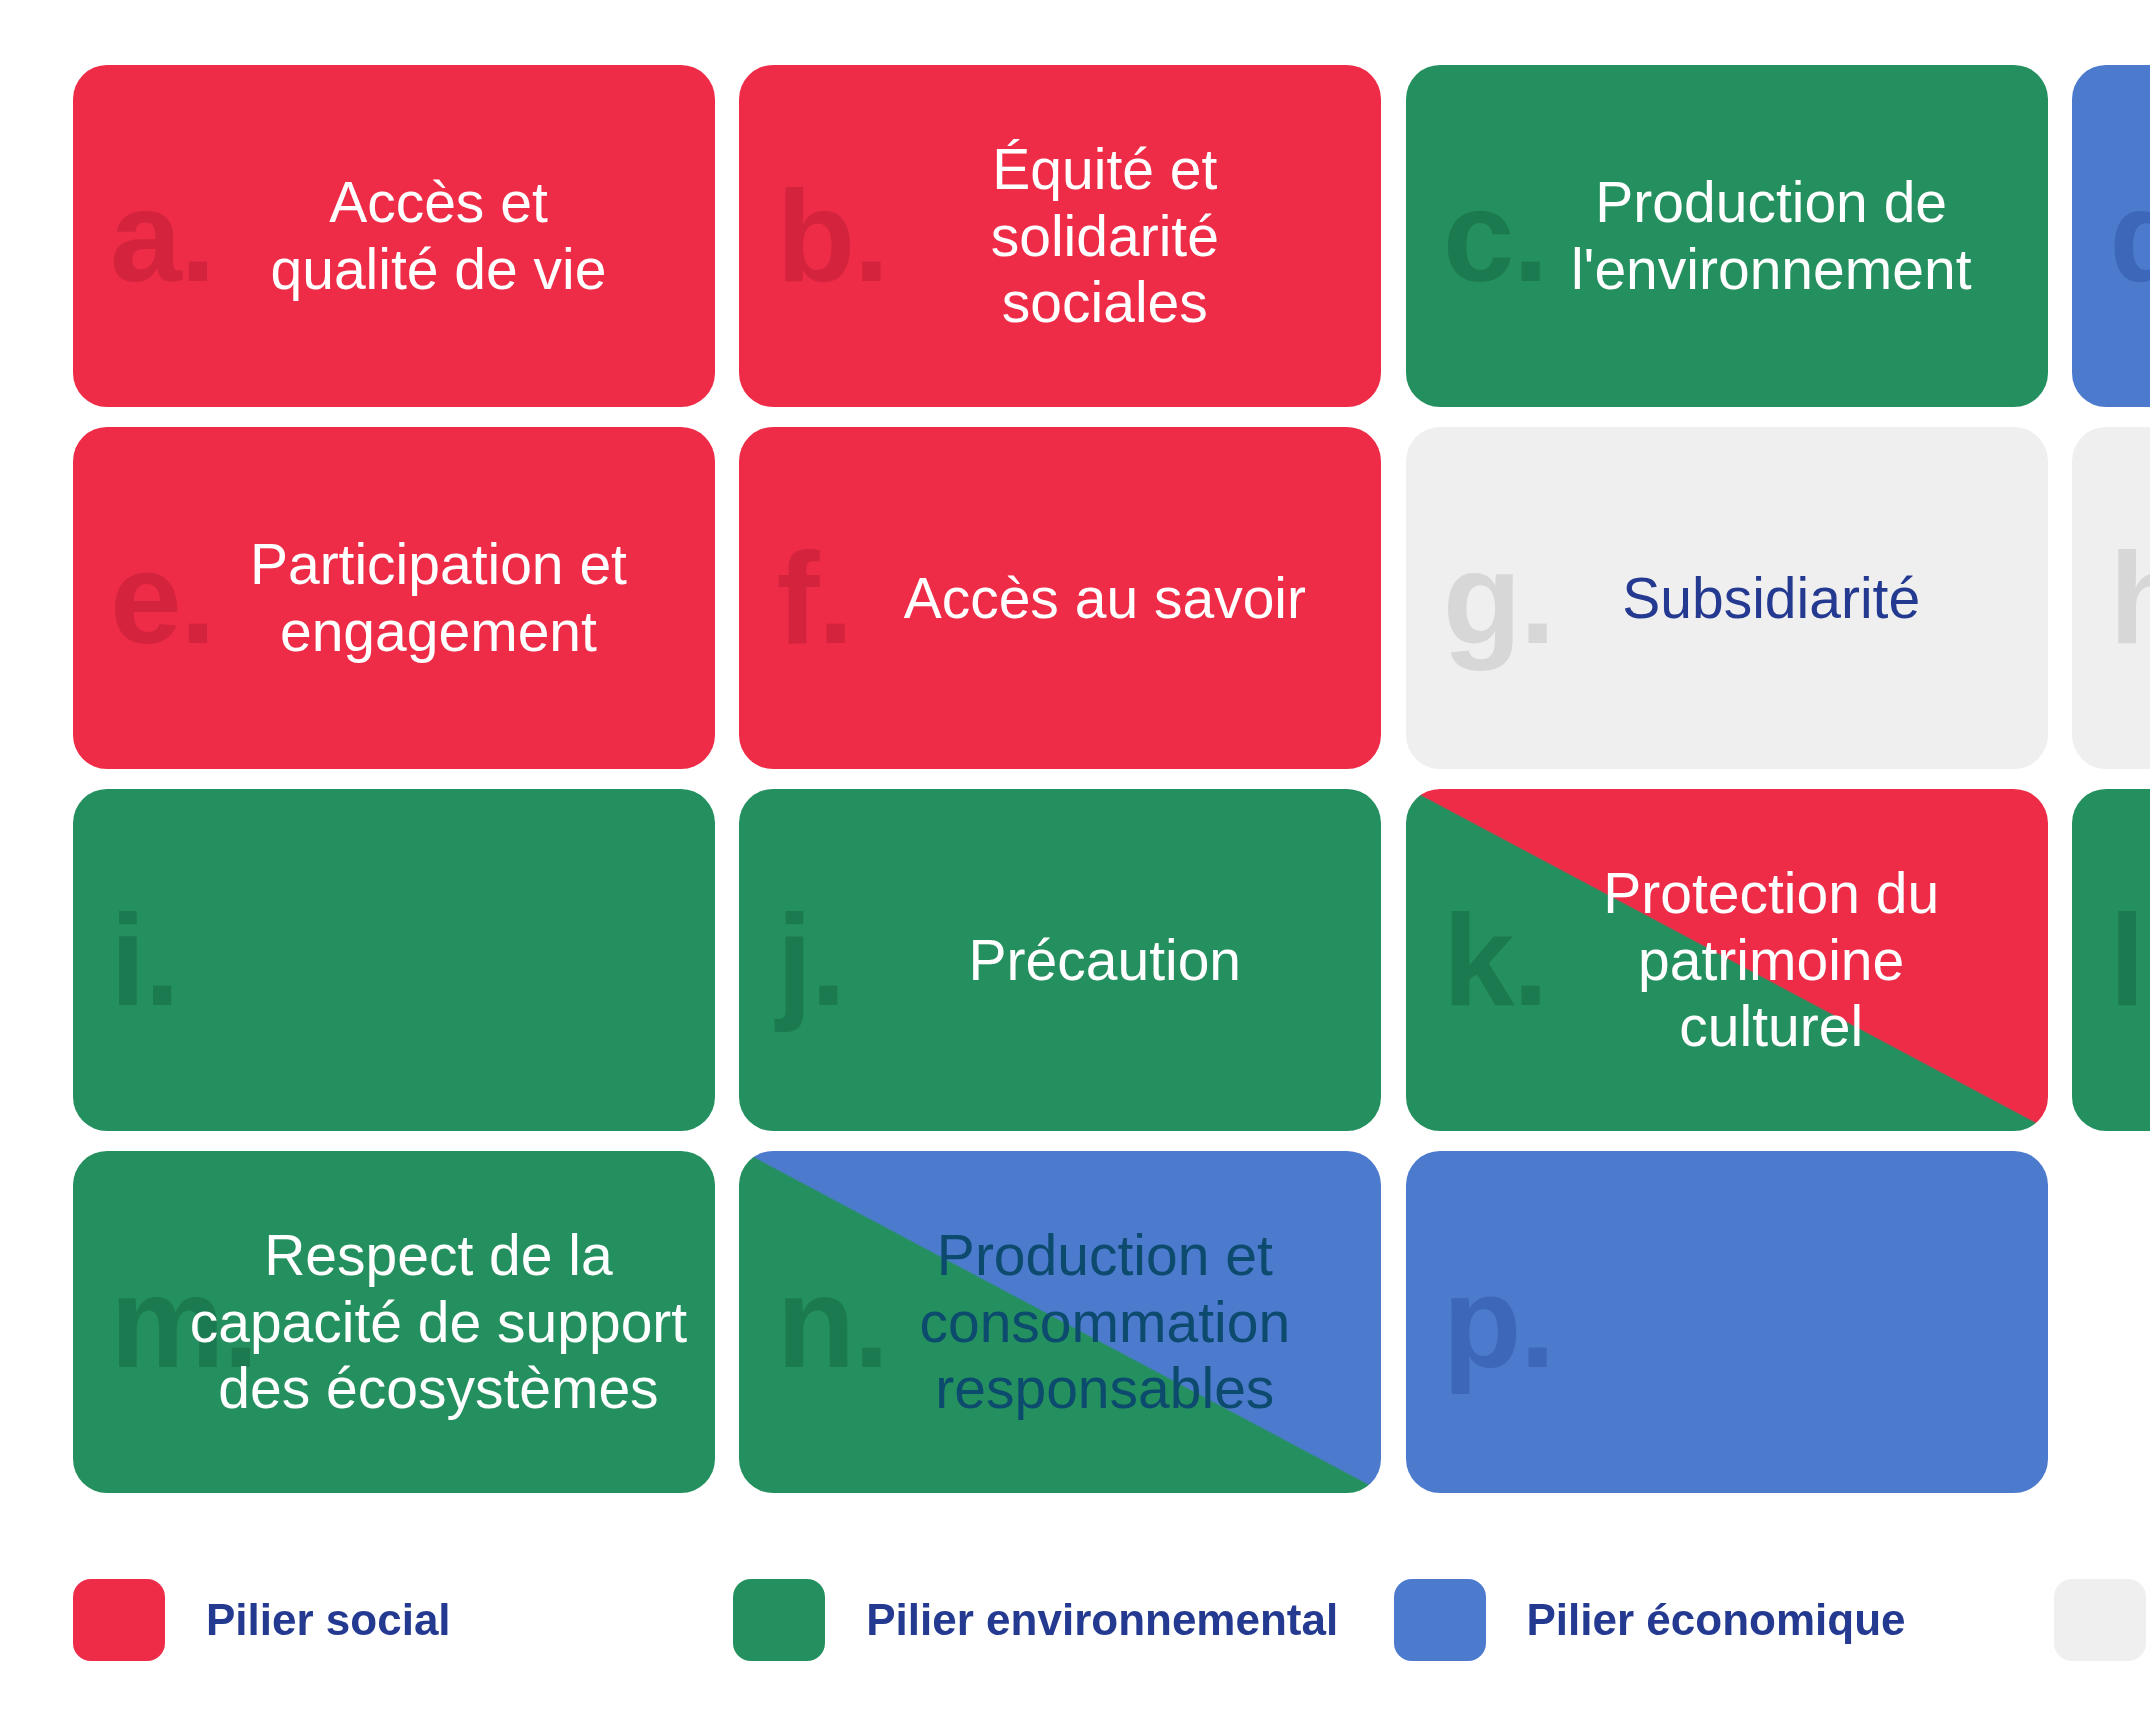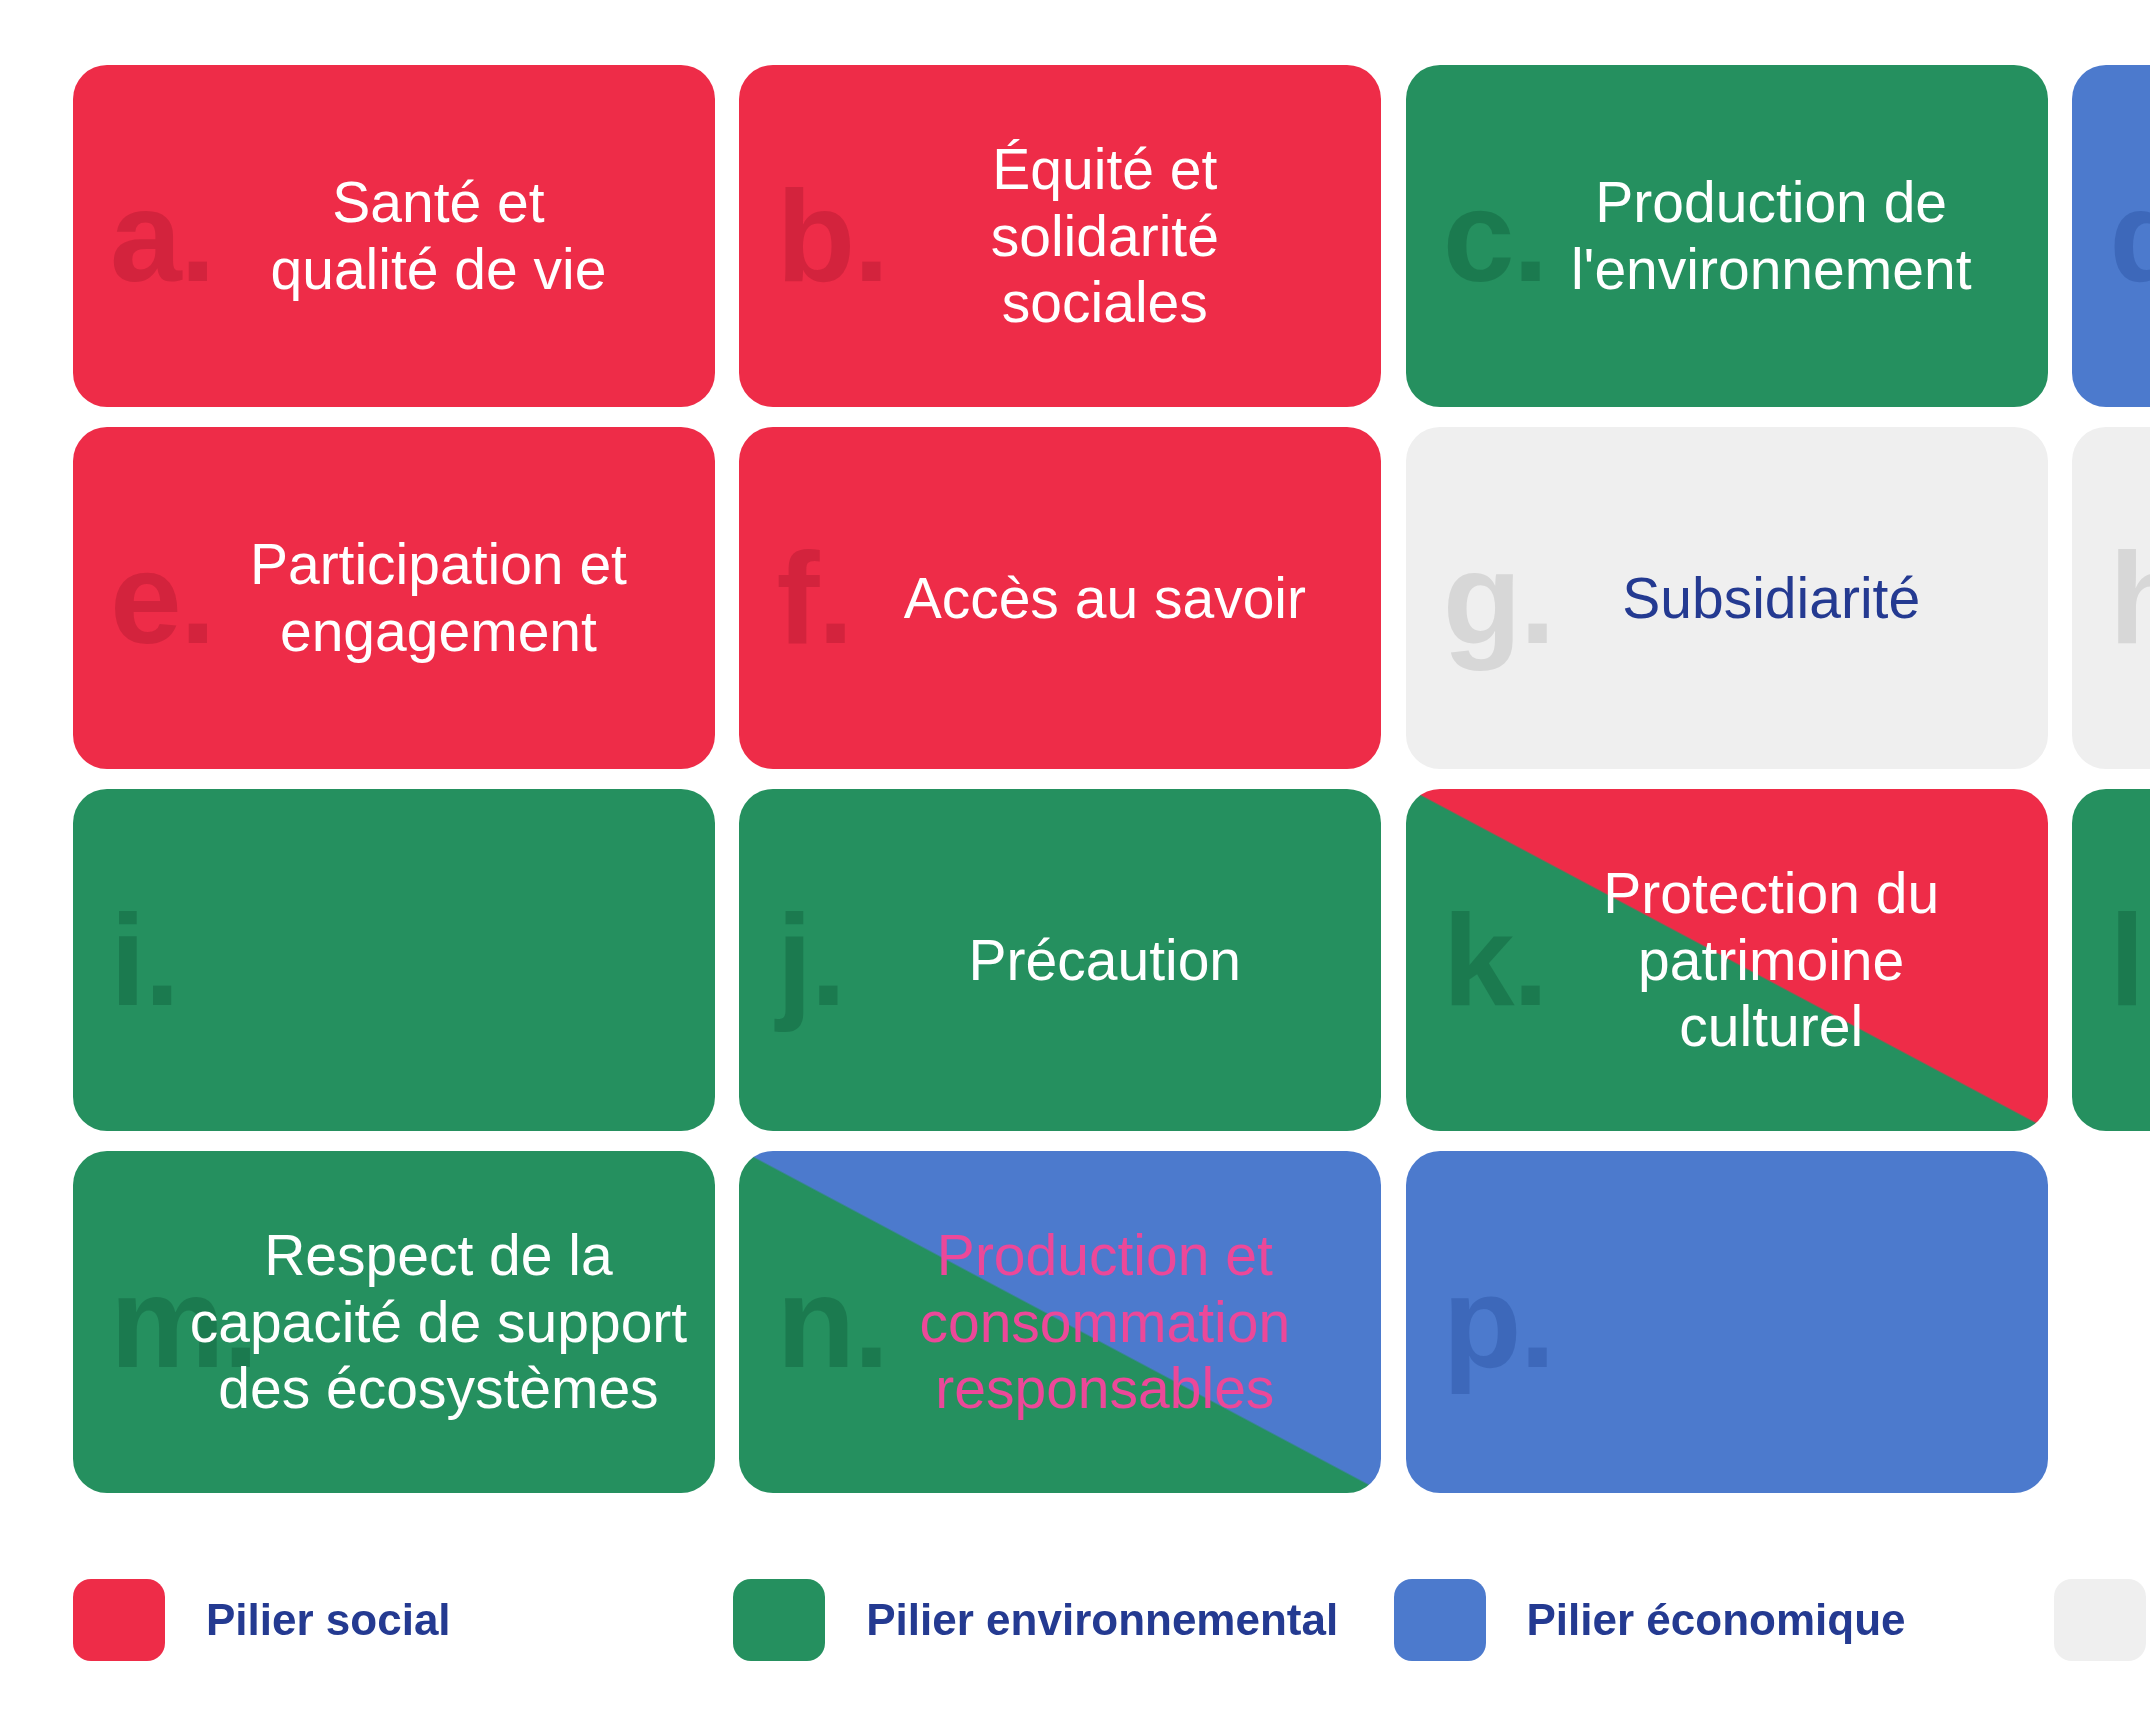--- a/index.html
+++ b/index.html
@@ -86,21 +86,21 @@
   .split-env-social .bg{
     background:linear-gradient(to bottom left,#EE2C48 0%,#EE2C48 49.6%,#25905F 49.9%,#25905F 100%);
   }
   .split-env-social .marker{color:rgba(8,78,48,0.33);}
   .split-env-social .title{color:#ffffff;}
 
   .split-env-eco .bg{
     background:linear-gradient(to bottom left,#4C7ACD 0%,#4C7ACD 49.6%,#25905F 49.9%,#25905F 100%);
   }
   .split-env-eco .marker{color:rgba(8,78,48,0.33);}
-  .split-env-eco .title{color:#ec4899;}
+  .split-env-eco .title{color:#0c4a6e;}
 
   
   .legend{
     position:absolute;
     left:73px;top:1555px;
     width:2641px;height:129px;
     display:grid;
     grid-template-columns:repeat(4,1fr);
   }
   .legend-item{
@@ -129,21 +129,21 @@
 <body>
 
 <div class="board">
 
   <div class="grid">
 
     <div class="card t-social">
       <div class="bg"></div>
       <div class="inner">
         <span class="marker">a.</span>
-        <span class="title">Santé et
+        <span class="title">Accès et
 qualité de vie</span>
       </div>
     </div>
 
     <div class="card t-social">
       <div class="bg"></div>
       <div class="inner">
         <span class="marker">b.</span>
         <span class="title">Équité et
 solidarité

